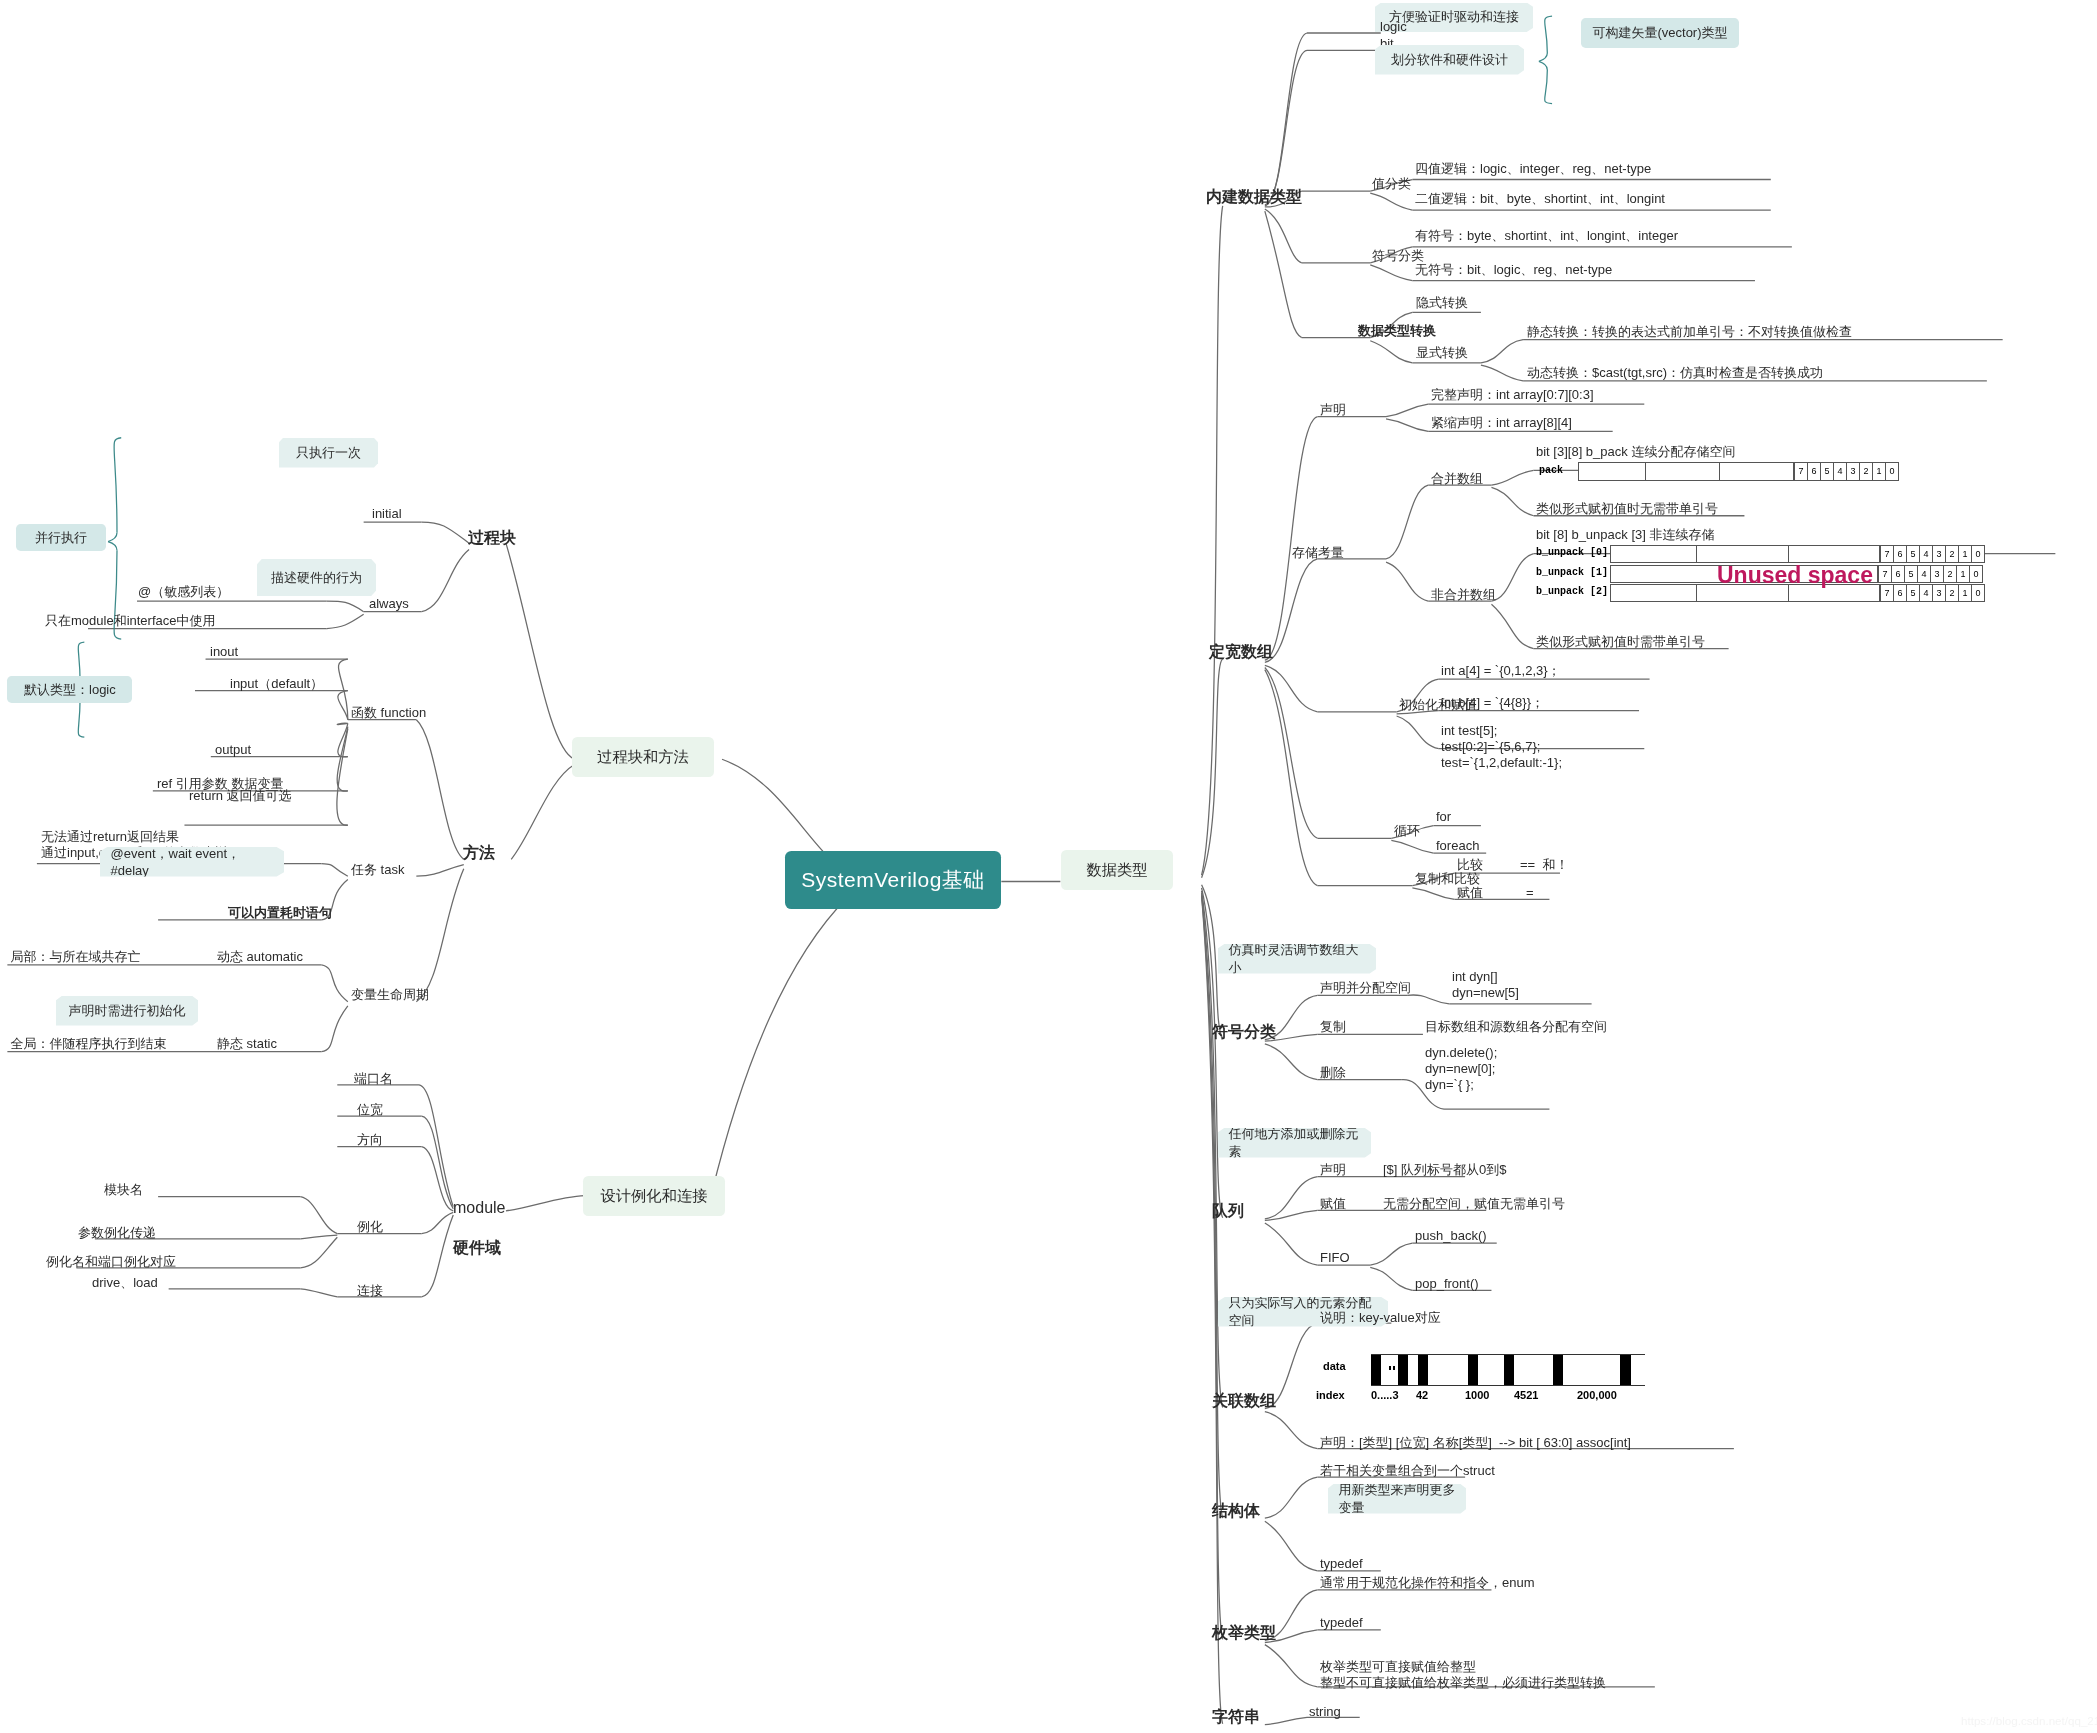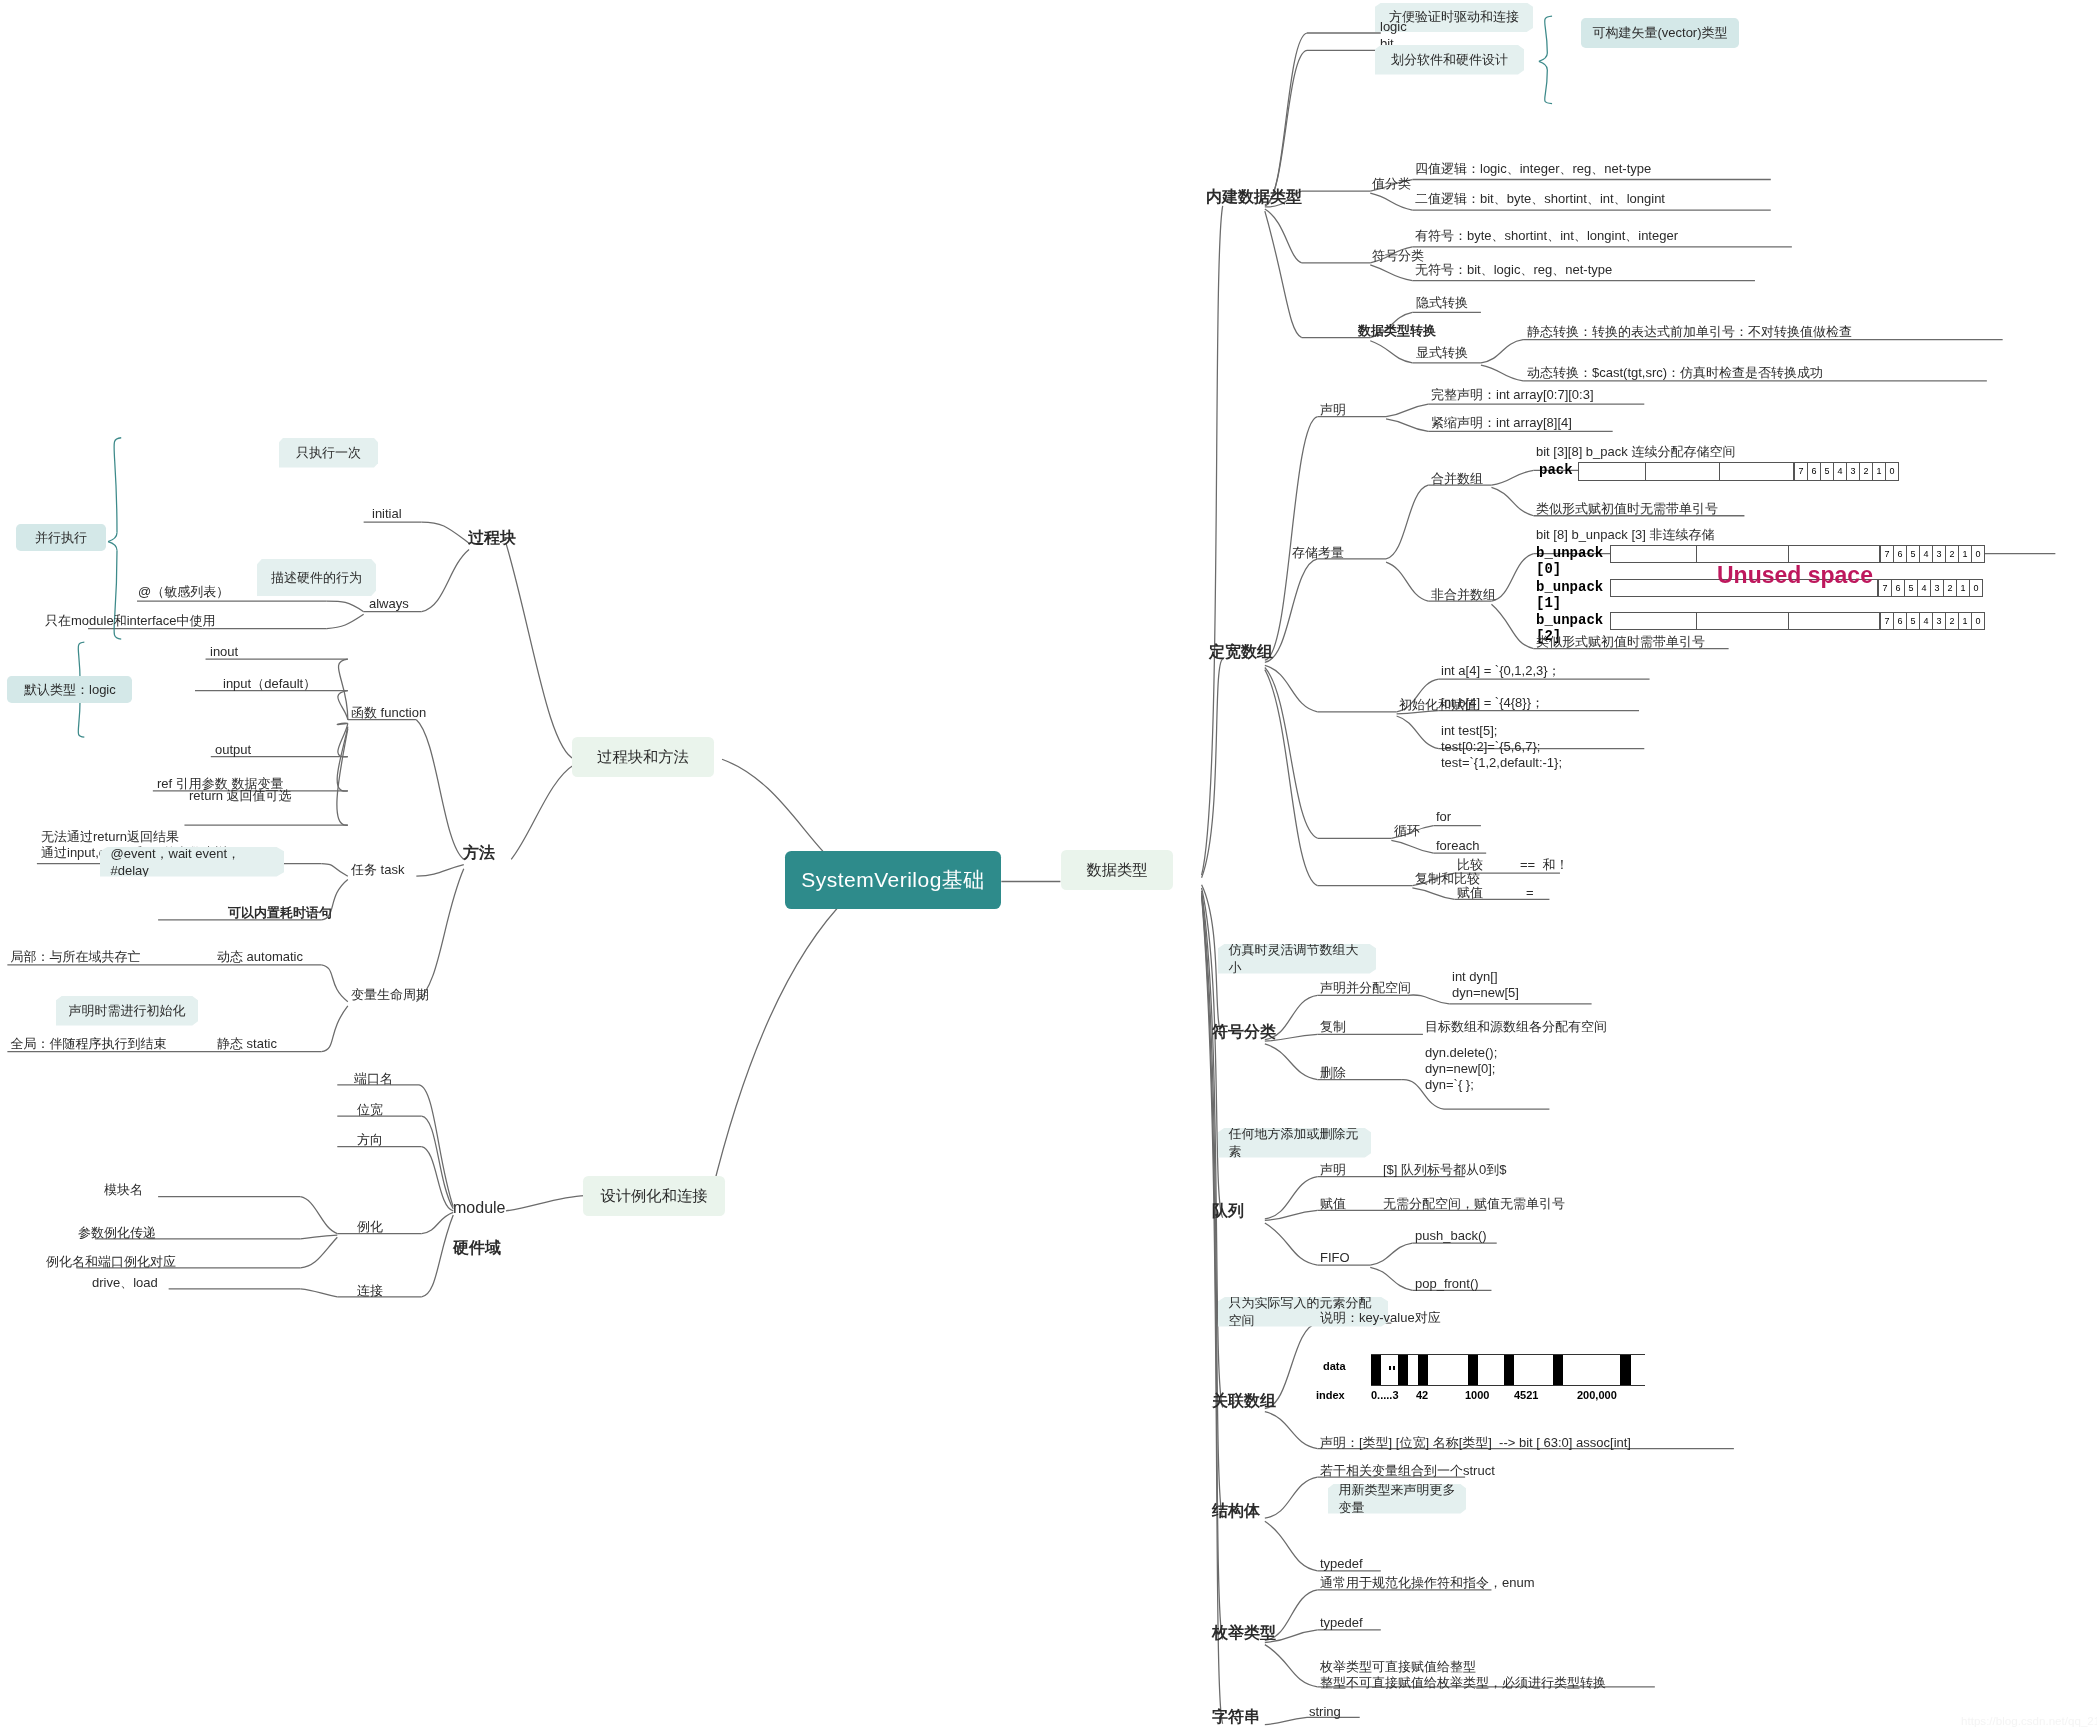--- a/index.html
+++ b/index.html
@@ -35,21 +35,21 @@
   }
   
   .fig{position:absolute;}
   .packrow{display:flex;align-items:stretch;}
   .cells{display:flex;border:0.8px solid #555;background:#fff;}
   .cells div{border-right:0.8px solid #555;}
   .cells div:last-child{border-right:none;}
   .bits{display:flex;border:0.8px solid #555;background:#fff;font-size:9px;}
   .bits span{width:12px;text-align:center;border-right:0.8px solid #555;line-height:16px;}
   .bits span:last-child{border-right:none;}
-  .monolabel{font-family:"Liberation Mono","DejaVu Sans Mono",monospace;font-weight:bold;font-size:14px;}
+  .monolabel{font-family:"Liberation Mono","DejaVu Sans Mono",monospace;font-weight:bold;font-size:10px;}
   .unused{position:absolute;font-weight:bold;font-size:23px;color:#be185d;}
   
   .assoc{position:absolute;}
   .assocbar{position:relative;height:29.5px;border-top:1.1px solid #333;border-bottom:1.1px solid #333;background:#fff;width:274px;}
   .blk{position:absolute;top:0;bottom:0;background:#000;}
   .idxrow{position:relative;height:16px;font-weight:bold;font-size:11px;}
   .idxrow span{position:absolute;top:0;}
   .wm{position:absolute;color:#f4f4f4;font-size:11.6px;}
 </style>
 </head>
@@ -307,21 +307,21 @@
   <div class="node t" style="left:45px;top:613px;">只在module和interface中使用</div>
 
   <div class="node big" style="left:463px;top:843px;">方法</div>
 
   <div class="callout" style="left:7.4px;top:676px;width:125px;height:27px;">
     <span>默认类型：logic</span>
   </div>
 
   <div class="node t" style="left:351px;top:705px;">函数 function</div>
   <div class="node t" style="left:210px;top:644px;">inout</div>
-  <div class="node t" style="left:199px;top:676px;padding-left:24px;">input（default）</div>
+  <div class="node t" style="left:206px;top:676px;padding-left:24px;">input（default）</div>
   <div class="node t" style="left:215px;top:742px;">output</div>
   <div class="node t" style="left:157px;top:776px;">ref 引用参数 数据变量</div>
   <div class="node t" style="left:189px;top:788px;">return 返回值可选</div>
 
   <div class="node t" style="left:351px;top:862px;">任务 task</div>
   <div class="node t" style="left:41px;top:829px;">无法通过return返回结果
 通过input,output和ref的参数来返回</div>
   <div class="tag" style="left:100px;top:847px;width:184px;height:29.5px;">
     <span>@event，wait event，#delay</span>
   </div>

